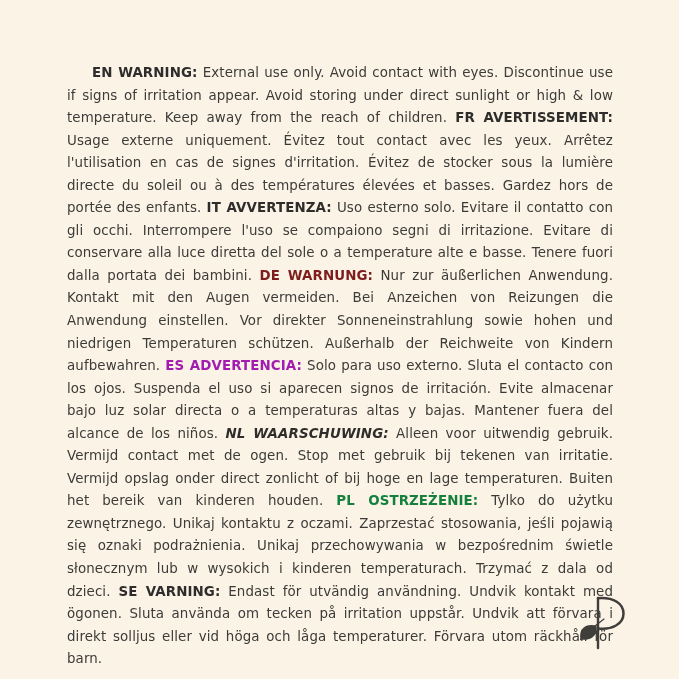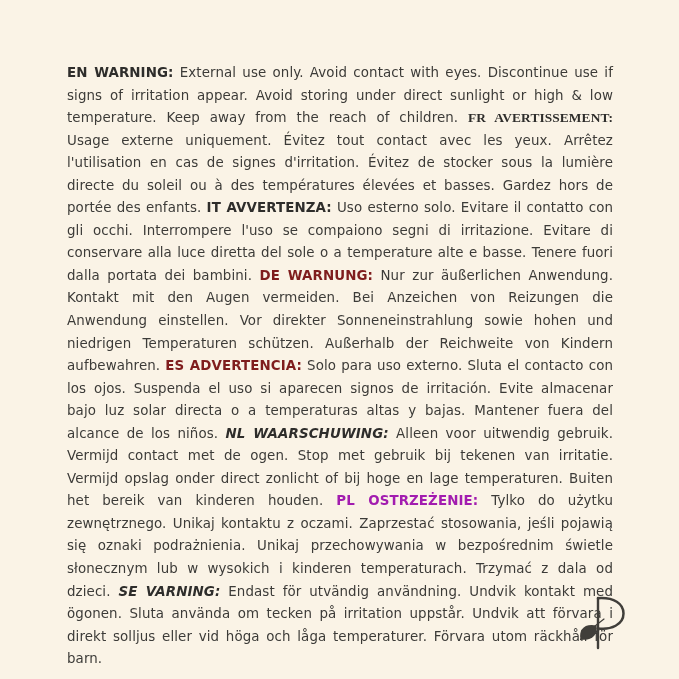--- a/index.html
+++ b/index.html
@@ -42,35 +42,35 @@
     height: 56px;
   }
 </style>
 </head>
 <body style="background: rgb(250, 243, 230);">
 
 <div class="canvas">
 
   <div class="label-text" style="color: rgb(60, 59, 56);">
     <p>
-      <strong style="color: rgb(46, 45, 43);">EN WARNING:</strong>
+      <strong style="color: rgb(46, 45, 43); margin-left: 25px;">EN WARNING:</strong>
       <span>External use only. Avoid contact with eyes. Discontinue use if signs of irritation appear. Avoid storing under direct sunlight or high &amp; low temperature. Keep away from the reach of children.</span>
-      <strong style="color: rgb(46, 45, 43); font-family: Liberation Serif, serif;">FR AVERTISSEMENT:</strong>
+      <strong style="color: rgb(46, 45, 43);">FR AVERTISSEMENT:</strong>
       <span>Usage externe uniquement. Évitez tout contact avec les yeux. Arrêtez l'utilisation en cas de signes d'irritation. Évitez de stocker sous la lumière directe du soleil ou à des températures élevées et basses. Gardez hors de portée des enfants.</span>
       <strong style="color: rgb(46, 45, 43); margin-top: 20px;">IT AVVERTENZA:</strong>
       <span>Uso esterno solo. Evitare il contatto con gli occhi. Interrompere l'uso se compaiono segni di irritazione. Evitare di conservare alla luce diretta del sole o a temperature alte e basse. Tenere fuori dalla portata dei bambini.</span>
       <strong style="color: #7f1d1d;">DE WARNUNG:</strong>
       <span>Nur zur äußerlichen Anwendung. Kontakt mit den Augen vermeiden. Bei Anzeichen von Reizungen die Anwendung einstellen. Vor direkter Sonneneinstrahlung sowie hohen und niedrigen Temperaturen schützen. Außerhalb der Reichweite von Kindern aufbewahren.</span>
-      <strong style="color: #7f1d1d;">ES ADVERTENCIA:</strong>
+      <strong style="color: #a21caf;">ES ADVERTENCIA:</strong>
       <span>Solo para uso externo. Sluta el contacto con los ojos. Suspenda el uso si aparecen signos de irritación. Evite almacenar bajo luz solar directa o a temperaturas altas y bajas. Mantener fuera del alcance de los niños.</span>
       <strong style="color: rgb(46, 45, 43); font-style: italic;">NL WAARSCHUWING:</strong>
       <span>Alleen voor uitwendig gebruik. Vermijd contact met de ogen. Stop met gebruik bij tekenen van irritatie. Vermijd opslag onder direct zonlicht of bij hoge en lage temperaturen. Buiten het bereik van kinderen houden.</span>
-      <strong style="color: #a21caf;">PL OSTRZEŻENIE:</strong>
+      <strong style="color: #15803d;">PL OSTRZEŻENIE:</strong>
       <span>Tylko do użytku zewnętrznego. Unikaj kontaktu z oczami. Zaprzestać stosowania, jeśli pojawią się oznaki podrażnienia. Unikaj przechowywania w bezpośrednim świetle słonecznym lub w wysokich i kinderen temperaturach. Trzymać z dala od dzieci.</span>
-      <strong style="color: rgb(46, 45, 43); font-style: italic;">SE VARNING:</strong>
+      <strong style="color: rgb(46, 45, 43);">SE VARNING:</strong>
       <span>Endast för utvändig användning. Undvik kontakt med ögonen. Sluta använda om tecken på irritation uppstår. Undvik att förvara i direkt solljus eller vid höga och låga temperaturer. Förvara utom räckhåll för barn.</span>
     </p>
   </div>
 
   <div class="brand-logo" style="color: rgb(64, 62, 58);">
     <svg width="50" height="56" viewBox="0 0 50 56" xmlns="http://www.w3.org/2000/svg">
 
       <path d="M21 3 L21 53" fill="none" stroke="currentColor" stroke-width="2.4" stroke-linecap="round"></path>
 
       <path d="M21 3.2 C 37 2.2 46.5 8.5 46.5 18.5 C 46.5 29.5 34 35.2 21 33.4" fill="none" stroke="currentColor" stroke-width="2.5" stroke-linecap="round"></path>

